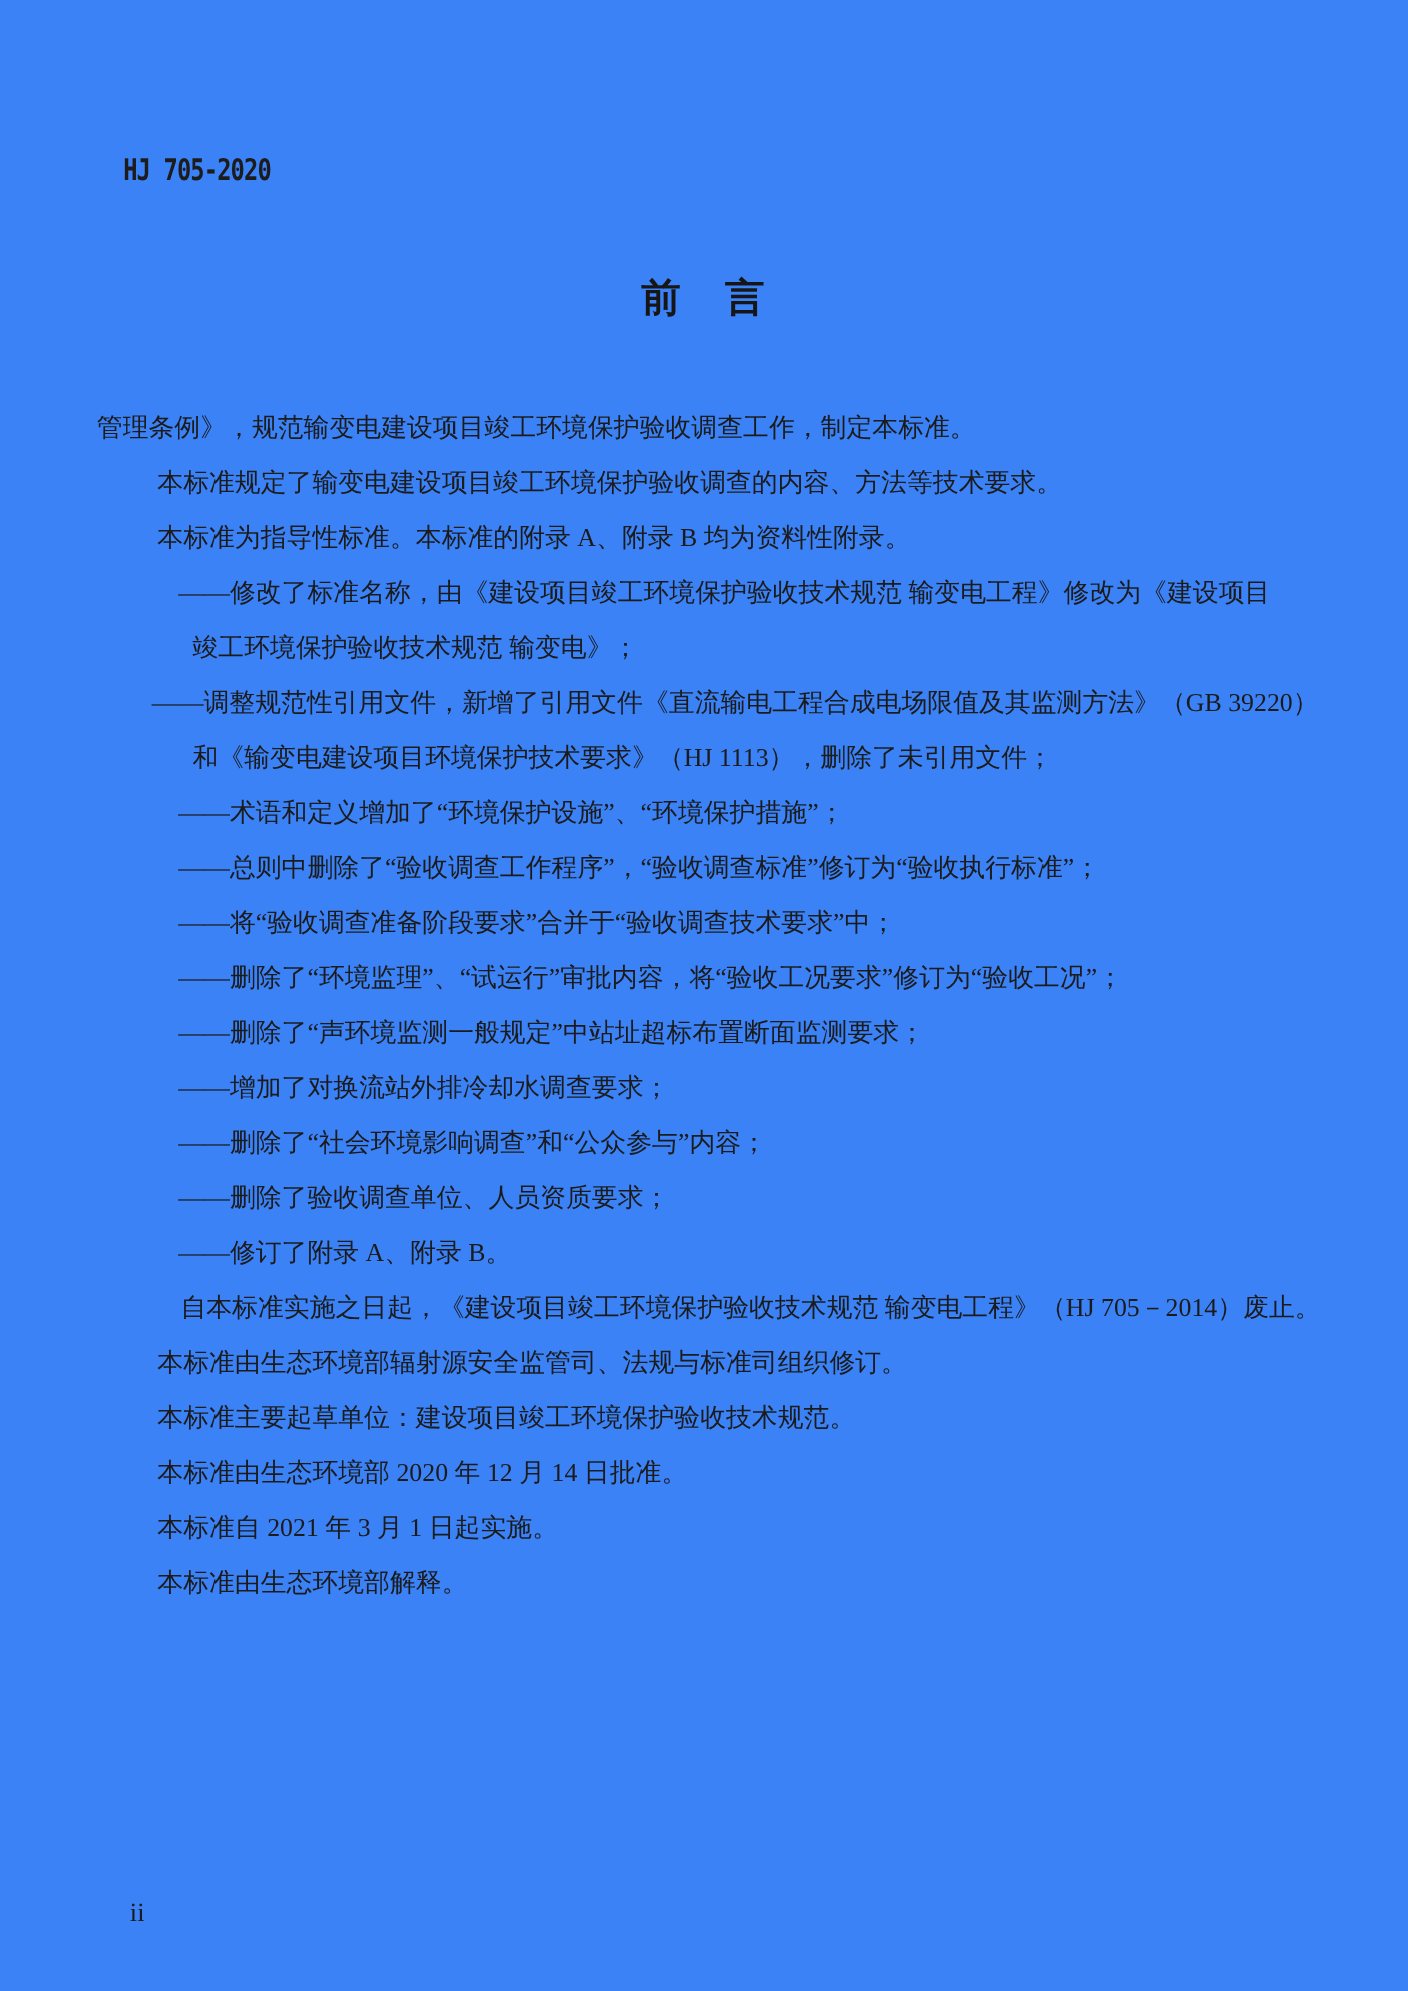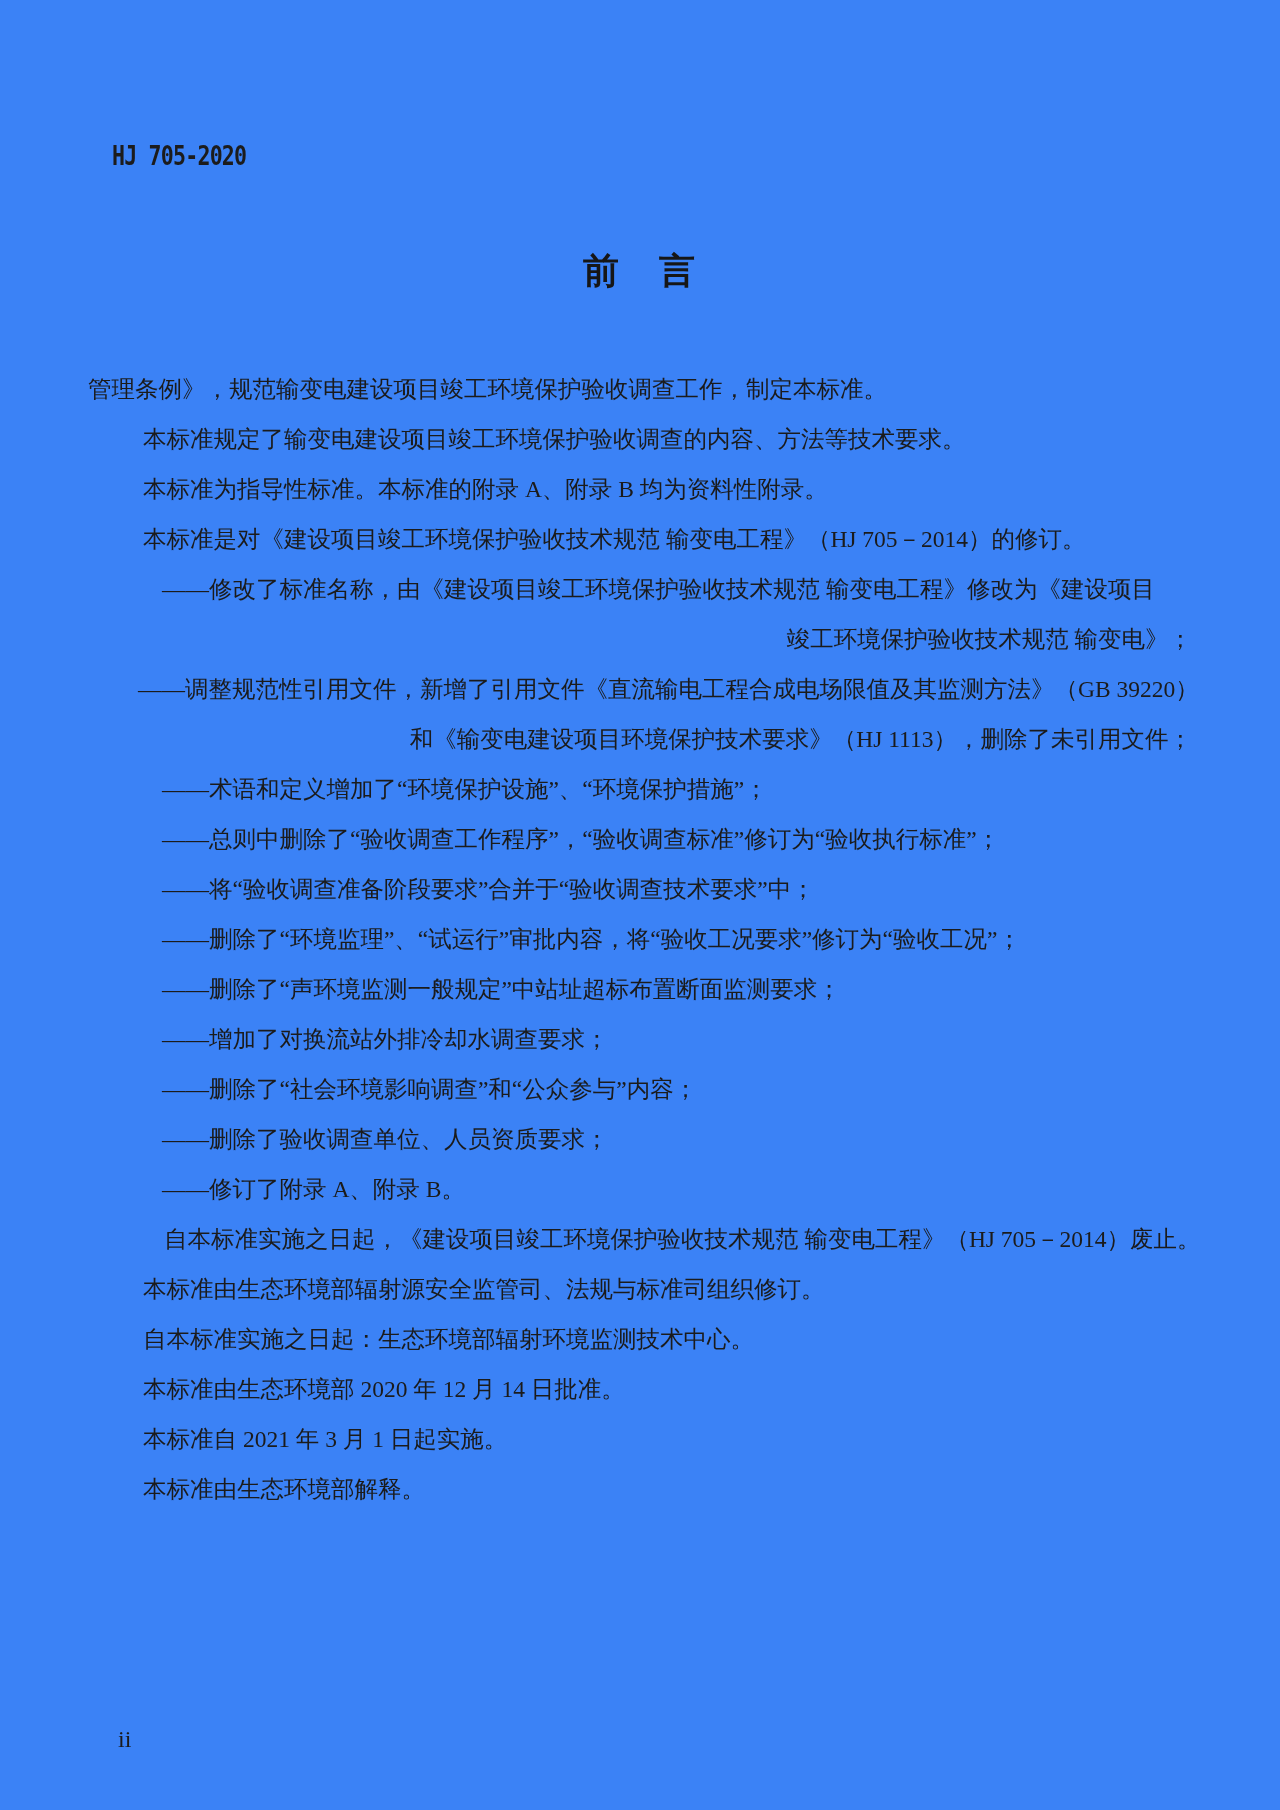--- a/index.html
+++ b/index.html
@@ -54,21 +54,21 @@
     font-size: 23.5px;
     white-space: nowrap;
     color: #1b1b1b;
   }
   
   .n0  { padding-left: 0; }        
   .np  { padding-left: 55px; }     
   .nf  { padding-left: 76px; }     
   .nd  { padding-left: 74px; }     
   .ndt { padding-left: 50px; }     
-  .nc  { padding-left: 87px; text-align: right; }     
+  .nc  { padding-left: 87px; }     
   .page-number {
     position: absolute;
     left: 118px;
     top: 1724px;
     font-size: 24px;
     line-height: 30px;
     color: #1b1b1b;
   }
 </style>
 </head>
@@ -77,37 +77,36 @@
 <div class="paper">
 
   <div class="standard-code">HJ 705-2020</div>
 
   <div class="doc-title">前　言</div>
 
   <div class="content">
     <div class="line n0">管理条例》，规范输变电建设项目竣工环境保护验收调查工作，制定本标准。</div>
     <div class="line np">本标准规定了输变电建设项目竣工环境保护验收调查的内容、方法等技术要求。</div>
     <div class="line np">本标准为指导性标准。本标准的附录 A、附录 B 均为资料性附录。</div>
-    <div class="line np">本标准是对《建设项目竣工环境保护验收技术规范 输变电工程》（HJ 705－2014）的修订。</div>
     <div class="line nd">——修改了标准名称，由《建设项目竣工环境保护验收技术规范 输变电工程》修改为《建设项目</div>
     <div class="line nc">竣工环境保护验收技术规范 输变电》；</div>
     <div class="line ndt">——调整规范性引用文件，新增了引用文件《直流输电工程合成电场限值及其监测方法》（GB 39220）</div>
     <div class="line nc">和《输变电建设项目环境保护技术要求》（HJ 1113），删除了未引用文件；</div>
     <div class="line nd">——术语和定义增加了“环境保护设施”、“环境保护措施”；</div>
     <div class="line nd">——总则中删除了“验收调查工作程序”，“验收调查标准”修订为“验收执行标准”；</div>
     <div class="line nd">——将“验收调查准备阶段要求”合并于“验收调查技术要求”中；</div>
     <div class="line nd">——删除了“环境监理”、“试运行”审批内容，将“验收工况要求”修订为“验收工况”；</div>
     <div class="line nd">——删除了“声环境监测一般规定”中站址超标布置断面监测要求；</div>
     <div class="line nd">——增加了对换流站外排冷却水调查要求；</div>
     <div class="line nd">——删除了“社会环境影响调查”和“公众参与”内容；</div>
     <div class="line nd">——删除了验收调查单位、人员资质要求；</div>
     <div class="line nd">——修订了附录 A、附录 B。</div>
     <div class="line nf">自本标准实施之日起，《建设项目竣工环境保护验收技术规范 输变电工程》（HJ 705－2014）废止。</div>
     <div class="line np">本标准由生态环境部辐射源安全监管司、法规与标准司组织修订。</div>
-    <div class="line np">自本标准实施之日起：生态环境部辐射环境监测技术中心。</div>
+    <div class="line np">本标准主要起草单位：建设项目竣工环境保护验收技术规范。</div>
     <div class="line np">本标准由生态环境部 2020 年 12 月 14 日批准。</div>
     <div class="line np">本标准自 2021 年 3 月 1 日起实施。</div>
     <div class="line np">本标准由生态环境部解释。</div>
   </div>
 
   <div class="page-number">ii</div>
 
 </div>
 
 </body></html>

